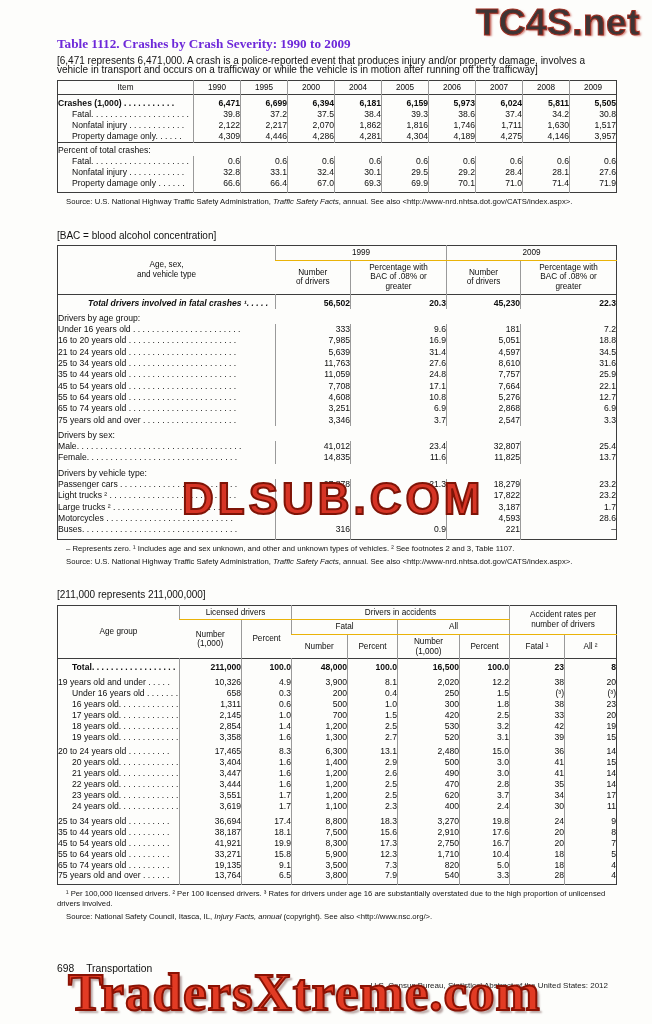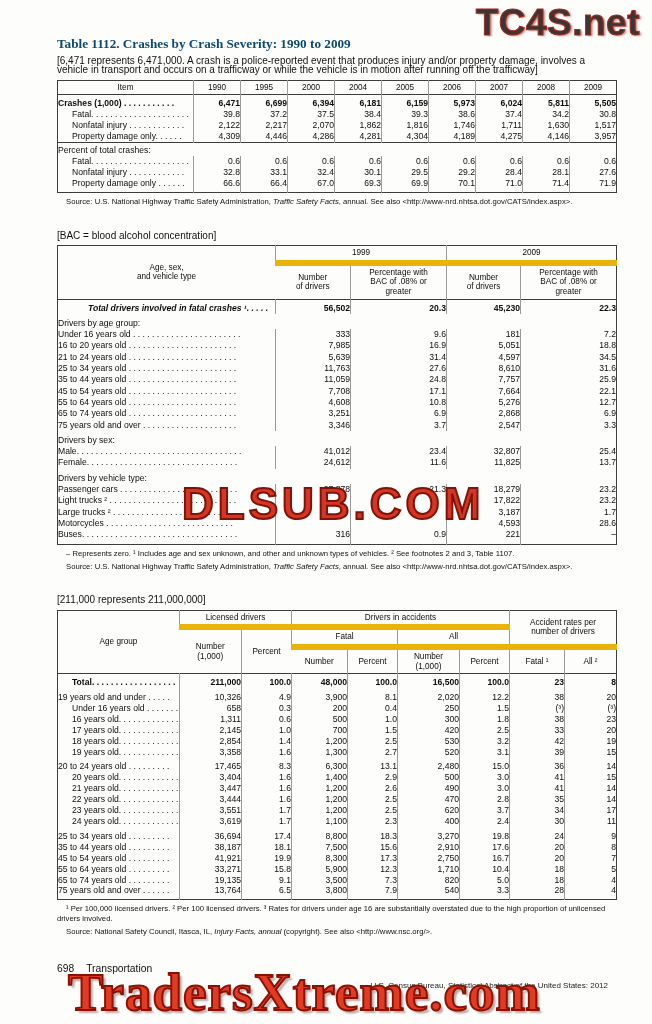--- a/index.html
+++ b/index.html
@@ -7,38 +7,38 @@
   body {
     width:652px; height:1024px; position:relative; overflow:hidden;
     font-family:"Liberation Sans", sans-serif; color:#111;
     background:#fdfdfb;
   }
   .page { padding:36px 36px 0 57px; }
 
   .block { margin-bottom:24px; }
   .tbl-title {
     font-family:"Liberation Serif", serif; font-weight:bold;
-    font-size:13.2px; margin-bottom:4px; color:#0c4a6e;
+    font-size:13.2px; margin-bottom:4px; color:#6d28d9;
   }
   .note { font-size:10px; line-height:9.4px; margin-bottom:5px; color:#111; }
   .src, .fn { font-size:7.7px; line-height:9.4px; margin-top:4px; text-indent:9px; color:#111; }
   .src .it { font-style:italic; }
 
   table.tbl {
     width:100%; border-collapse:collapse; table-layout:fixed;
     border:1.2px solid #3d3d3d; font-size:8.6px; color:#0d0d0d;
   }
   table.tbl thead { border-bottom:1.1px solid #3d3d3d; }
   table.tbl th {
     font-weight:normal; font-size:8.2px; padding:2px 3px;
     text-align:center; vertical-align:middle; line-height:9.6px;
   }
   table.tbl th, table.tbl td { border-left:1px solid #9a9a9a; }
   table.tbl th:first-child, table.tbl td:first-child { border-left:none; }
-  th.grp { border-bottom:6px solid #eab308; text-align:center; vertical-align:middle; white-space:pre-line; }
+  th.grp { border-bottom:1px solid #eab308; text-align:center; vertical-align:middle; white-space:pre-line; }
   th.sub { text-align:right; vertical-align:bottom; white-space:pre-line; padding-right:5px; }
   th.stub-head { text-align:center; vertical-align:middle; white-space:pre-line; }
 
   table.tbl td { padding:0; }
   td.label { text-align:left; padding-left:5px; white-space:nowrap; overflow:hidden;margin-left:40px; }
   td.num { text-align:right; padding-right:5px; white-space:nowrap; overflow:hidden; }
   td.section { text-align:left; padding-left:5px; white-space:nowrap; overflow:hidden; }
   .b { font-weight:bold; }
   .ind1 { padding-left:14px !important; }
   .ind2 { padding-left:30px !important;font-style:italic; }
@@ -321,21 +321,21 @@
             </tr>
             <tr>
               <td class="label">Male. . . . . . . . . . . . . . . . . . . . . . . . . . . . . . . . . . .</td>
               <td class="num">41,012</td>
               <td class="num">23.4</td>
               <td class="num">32,807</td>
               <td class="num">25.4</td>
             </tr>
             <tr>
               <td class="label">Female. . . . . . . . . . . . . . . . . . . . . . . . . . . . . . . .</td>
-              <td class="num">24,612</td>
+              <td class="num">14,835</td>
               <td class="num">11.6</td>
               <td class="num">11,825</td>
               <td class="num">13.7</td>
             </tr>
             <tr class="gap">
               <td colspan="5" class="section">Drivers by vehicle type:</td>
             </tr>
             <tr>
               <td class="label">Passenger cars . . . . . . . . . . . . . . . . . . . . . . . . .</td>
               <td class="num">27,878</td>

